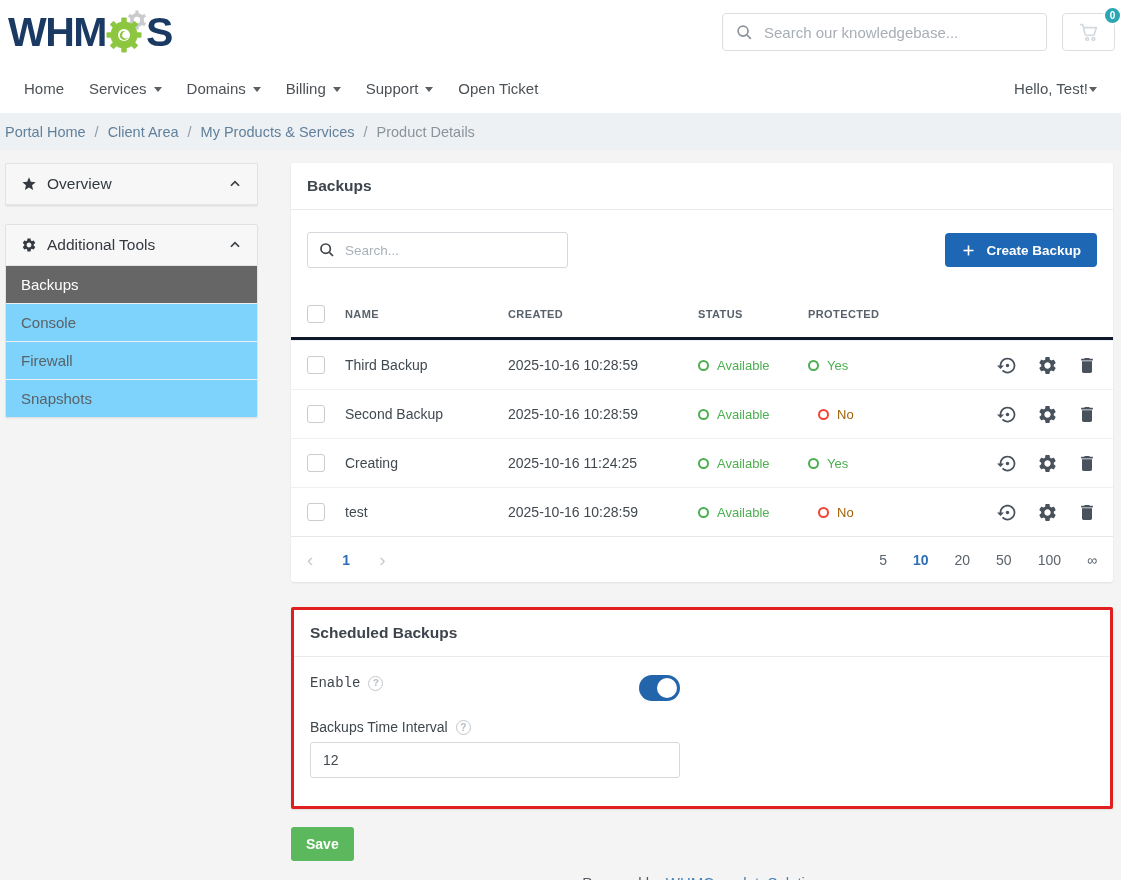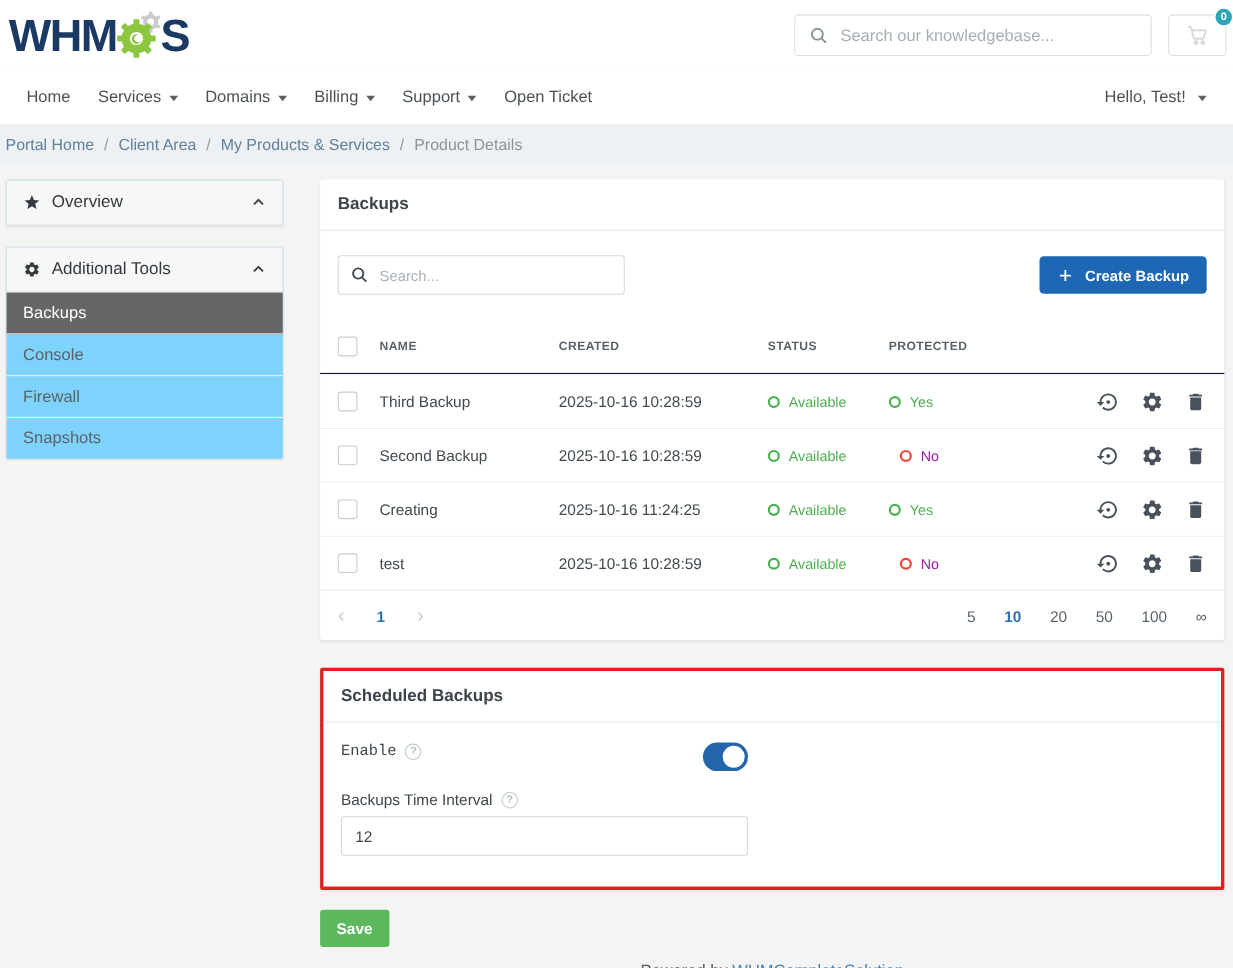--- a/index.html
+++ b/index.html
@@ -14,21 +14,21 @@
   .kb-search { width:325px; height:38px; border:1px solid #dadfe3; border-radius:4px; display:flex; align-items:center; padding:0 13px; gap:11px; background:#fff; }
   .kb-search input { border:none; outline:none; flex:1; font-size:15px; color:#555; font-family:inherit; }
   .kb-search input::placeholder { color:#a7aeb5; }
   .cart-btn { position:relative; width:53px; height:38px; border:1px solid #dadfe3; border-radius:4px; background:#fff; display:flex; align-items:center; justify-content:center; cursor:pointer; }
   .cart-badge { position:absolute; top:-8px; right:-8px; width:19px; height:19px; border-radius:50%; background:#2aa6b4; color:#fff; font-size:10px; font-weight:700; display:flex; align-items:center; justify-content:center; border:2px solid #fff; }
 
   
   .menubar { background:#fff; height:49px; display:flex; align-items:center; padding:0 24px; gap:25px; font-size:15px; color:#4b5156; }
   .nav-item { display:flex; align-items:center; gap:7px; cursor:pointer; white-space:nowrap; }
   .caret { width:0; height:0; border-left:4px solid transparent; border-right:4px solid transparent; border-top:5px solid #5a6065; margin-top:2px; }
-  .user-menu { margin-left:auto; display:flex; align-items:center; gap:11px; cursor:pointer; }
+  .user-menu { margin-left:auto; display:flex; align-items:center; gap:1px; cursor:pointer; }
 
   
   .breadcrumb { background:#edf1f4; height:37px; display:flex; align-items:center; padding:0 5px; font-size:14.5px; }
   .crumb-link { color:#61809c; text-decoration:none; cursor:pointer; }
   .crumb-sep { color:#8f9aa4; margin:0 9px; }
   .crumb-current { color:#8b939b; }
 
   
   .content { display:flex; padding:13px 8px 0 5px; gap:33px; align-items:flex-start; }
   .sidebar { width:253px; flex:none; }
@@ -47,26 +47,26 @@
   .card { background:#fff; border-radius:3px; box-shadow:0 1px 2px rgba(0,0,0,.09); margin-bottom:25px; }
   .card-head { padding:14px 16px; font-size:15.5px; font-weight:700; color:#3d444c; border-bottom:1px solid #e9ebec; }
 
   .toolbar { display:flex; align-items:center; justify-content:space-between; padding:22px 16px; }
   .tbl-search { width:261px; height:36px; border:1px solid #d5d9dd; border-radius:3px; display:flex; align-items:center; padding:0 11px; gap:10px; }
   .tbl-search input { border:none; outline:none; flex:1; font-size:13.5px; color:#555; font-family:inherit; }
   .tbl-search input::placeholder { color:#aab1b7; }
   .btn-primary { display:flex; align-items:center; gap:10px; background:#1d67b4; color:#fff; border:none; border-radius:4px; height:34px; padding:0 16px; font-size:13.5px; font-weight:700; cursor:pointer; font-family:inherit; }
 
   .trow { display:grid; grid-template-columns:38px 163px 190px 110px 1fr 120px; align-items:center; height:49px; padding:0 16px; border-top:1px solid #eef0f1; font-size:14px; color:#414950; }
-  .thead { height:50px; border-top:none; border-bottom:1px solid #0f172a; font-size:11px; font-weight:700; color:#59626b; letter-spacing:.4px; }
+  .thead { height:50px; border-top:none; border-bottom:3px solid #0f172a; font-size:11px; font-weight:700; color:#59626b; letter-spacing:.4px; }
   .cb { width:18px; height:18px; border:1px solid #c8cdd2; border-radius:3px; background:#fff; display:inline-block; cursor:pointer; }
   .statcell { display:flex; align-items:center; gap:8px; font-size:13px; }
   .ring { width:11px; height:11px; border-radius:50%; border:2px solid; display:inline-block; flex:none; }
   .ok { color:#4caf50; } .ok .ring { border-color:#4caf50; }
-  .bad { color:#a21caf;padding-left:10px; } .bad .ring { border-color:#f44336; }
+  .bad { color:#a16207;padding-left:10px; } .bad .ring { border-color:#f44336; }
   .cell-actions { display:flex; justify-content:flex-end; gap:19px; }
   .icon-btn { background:none; border:none; padding:0; color:#49525c; cursor:pointer; display:flex; }
 
   .pager { display:flex; align-items:center; border-top:1px solid #e4e6e8; padding:0 16px; height:46px; font-size:14px; color:#5a636c; }
   .pager-left { display:flex; align-items:center; gap:29px; }
   .pg-chev { color:#c6cbd0; font-size:19px; cursor:pointer; line-height:1; }
   .pg-num { color:#2e6fb7; font-weight:700; cursor:pointer; }
   .pager-right { margin-left:auto; display:flex; align-items:center; gap:26px; }
   .pg-size { cursor:pointer; }
   .pg-size.active { color:#2e6fb7; font-weight:700; }

